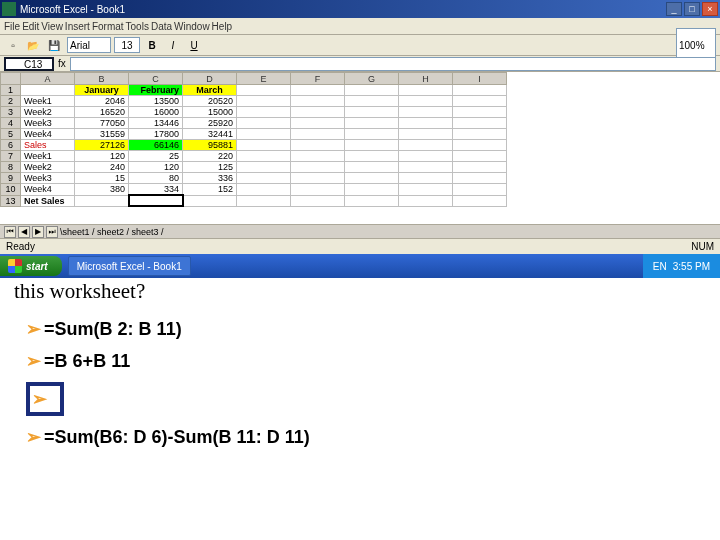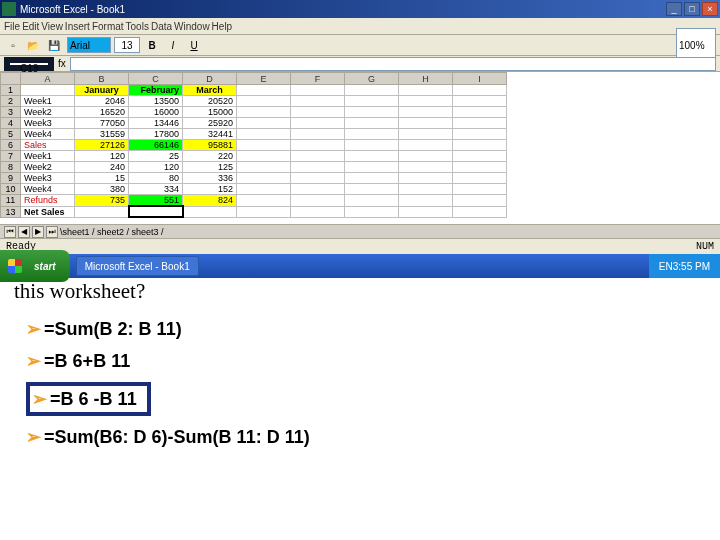--- a/index.html
+++ b/index.html
@@ -12,52 +12,52 @@
 .titlebar .title { flex: 1; }
 .window-btns { display: flex; gap: 2px; }
 .window-btn { width: 16px; height: 14px; background: #4d6ea8; border: 1px solid #2a4a7e; color: #fff; font-size: 9px; display: flex; align-items: center; justify-content: center; }
 .close-btn { background: #d65a3e; border-color: #a83822; }
 
 .menubar { height: 16px; background: #ece9d8; display: flex; align-items: center; padding: 0 4px; font-size: 10px; gap: 2px; color: #333; }
 .menu-item { cursor: default; }
 
 .toolbar { height: 22px; background: #ece9d8; border-top: 1px solid #aca899; border-bottom: 1px solid #aca899; display: flex; align-items: center; padding: 0 4px; gap: 3px; font-size: 10px; }
 .tb-btn { width: 18px; height: 18px; border: 1px solid transparent; display: flex; align-items: center; justify-content: center; font-size: 10px; }
-.font-box { width: 44px; height: 16px; background: #0ea5e9; border: 1px solid #7f9db9; font-size: 10px; padding: 0 2px; display: flex; align-items: center; }
+.font-box { width: 44px; height: 16px; background: #ffffff; border: 1px solid #7f9db9; font-size: 10px; padding: 0 2px; display: flex; align-items: center; }
 .size-box { width: 26px; height: 16px; background: #fff; border: 1px solid #7f9db9; font-size: 10px; padding: 0 2px; display: flex; align-items: center; justify-content: center; }
 .zoom-box { width: 40px; height: 16px; background: #fff; border: 1px solid #7f9db9; font-size: 10px; padding: 16px 2px; display: flex; align-items: center; }
 
 .formula-bar { height: 16px; background: #ece9d8; border-bottom: 1px solid #aca899; display: flex; align-items: center; padding: 0 4px; gap: 4px; font-size: 10px; }
-.name-box { width: 50px; height: 14px; background: #fff; border: 6px solid #0f172a; padding: 0 10px; }
+.name-box { width: 50px; height: 14px; background: #fff; border: 2px solid #0f172a; padding: 0 18px; }
 .fx-input { flex: 1; height: 14px; background: #fff; border: 1px solid #7f9db9; }
 
 .sheet-area { background: #fff; height: 152px; overflow: hidden; position: relative; }
 table.sheet { border-collapse: collapse; font-size: 9px; table-layout: fixed; }
 table.sheet th { background: #d4d0c8; border: 1px solid #aca899; font-weight: normal; height: 12px; color: #333; }
 table.sheet td { border: 1px solid #c0c0c0; height: 11px; padding: 0 3px; text-align: right; white-space: nowrap; }
 table.sheet td.label { text-align: left; }
 table.sheet .rowhdr { background: #d4d0c8; border: 1px solid #aca899; text-align: center; width: 20px; }
 .col-hdr { width: 54px; }
 .hdr-yellow { background: #ffff00 !important; text-align: center !important; font-weight: bold; }
 .hdr-green { background: #00ff00 !important; text-align: left; font-weight: bold; }
 .cell-yellow { background: #ffff00 !important; }
 .cell-green { background: #00ff00 !important; }
 .sales-red { color: #cc0000; font-weight: normal; }
 .current-cell { border: 2px solid #000 !important; }
 
 .sheet-tabs { height: 14px; background: #d4d0c8; border-top: 1px solid #aca899; display: flex; align-items: center; font-size: 9px; padding: 0 4px; gap: 2px; }
 .nav-btn { width: 12px; height: 12px; border: 1px solid #888; background: #ece9d8; display: flex; align-items: center; justify-content: center; font-size: 8px; }
 
-.statusbar { height: 16px; background: #ece9d8; border-top: 1px solid #aca899; display: flex; align-items: center; padding: 0 6px; font-size: 10px; justify-content: space-between; font-family: Liberation Mono, monospace; }
+.statusbar { height: 16px; background: #ece9d8; border-top: 1px solid #aca899; display: flex; align-items: center; padding: 0 6px; font-size: 10px; justify-content: space-between; }
 
 .taskbar { height: 24px; background: linear-gradient(to bottom, #3168d5, #1b4ba8); display: flex; align-items: center; font-size: 10px; color: #fff; }
-.start-btn { height: 32px; background: linear-gradient(to bottom, #3c9b3c, #177517); padding: 0 14px 0 8px; display: flex; align-items: center; font-weight: bold; font-style: italic; border-radius: 0 8px 8px 0; gap: 12px; }
+.start-btn { height: 20px; background: linear-gradient(to bottom, #3c9b3c, #177517); padding: 0 14px 0 8px; display: flex; align-items: center; font-weight: bold; font-style: italic; border-radius: 0 8px 8px 0; gap: 4px; }
 .start-logo { width: 14px; height: 14px; background: conic-gradient(#d62f2f 0 25%, #3c3 25% 50%, #36f 50% 75%, #fc3 75% 100%); border-radius: 2px; }
 .task-item { height: 20px; margin-left: 6px; padding: 0 8px; background: #3d74d5; border: 1px solid #2858ab; display: flex; align-items: center; gap: 4px; border-radius: 2px; }
-.tray { margin-left: auto; padding: 0 10px; background: #1b8ce0; height: 24px; display: flex; align-items: center; }
+.tray { margin-left: auto; padding: 0 10px; background: #1b8ce0; height: 24px; display: flex; align-items: center; gap: 6px; }
 
 .question-area { padding: 6px 14px; }
 .question { font-family: 'Times New Roman', serif; font-size: 21px; line-height: 1.2; }
 .question .net-sales { color: #cc0000; }
 
 .answers { margin-top: 14px; padding-left: 12px; }
 .answer { font-family: Arial, sans-serif; font-size: 18px; font-weight: bold; display: flex; align-items: center; margin-bottom: 10px; }
 .answer .arrow { color: #f0a030; margin-right: 3px; font-size: 18px; }
 .answer.highlighted { border: 4px solid #1a2d7a; display: inline-flex; padding: 2px 10px 2px 2px; }
 </style>
@@ -243,32 +243,20 @@
             <td>380</td>
             <td>334</td>
             <td>152</td>
             <td></td>
             <td></td>
             <td></td>
             <td></td>
             <td></td>
           </tr>
           <tr>
-            <td class="rowhdr">11</td>
-            <td class="label sales-red">Refunds</td>
-            <td class=" cell-yellow">735</td>
-            <td class=" cell-green">551</td>
-            <td class=" cell-yellow">824</td>
-            <td></td>
-            <td></td>
-            <td></td>
-            <td></td>
-            <td></td>
-          </tr>
-          <tr>
             <td class="rowhdr">13</td>
             <td class="label" style="font-weight: bold;">Net Sales</td>
             <td></td>
             <td class=" current-cell"></td>
             <td></td>
             <td></td>
             <td></td>
             <td></td>
             <td></td>
             <td></td>
@@ -310,18 +298,17 @@
     <span>Which of the following formulas would calculate the </span><span class="net-sales">Net Sales</span><span> for </span><b>January</b><span> in this worksheet?</span>
   </div>
   <div class="answers" id="answers"><div class="answer">
         <span class="arrow">➢</span>
         <span>=Sum(B 2: B 11)</span>
       </div><div class="answer">
         <span class="arrow">➢</span>
         <span>=B 6+B 11</span>
       </div><div class="answer highlighted">
         <span class="arrow">➢</span>
-        <span>=B 6 -B 11</span>
       </div><div class="answer">
         <span class="arrow">➢</span>
         <span>=Sum(B6: D 6)-Sum(B 11: D 11)</span>
       </div></div>
 </div>
 
 </body></html>

